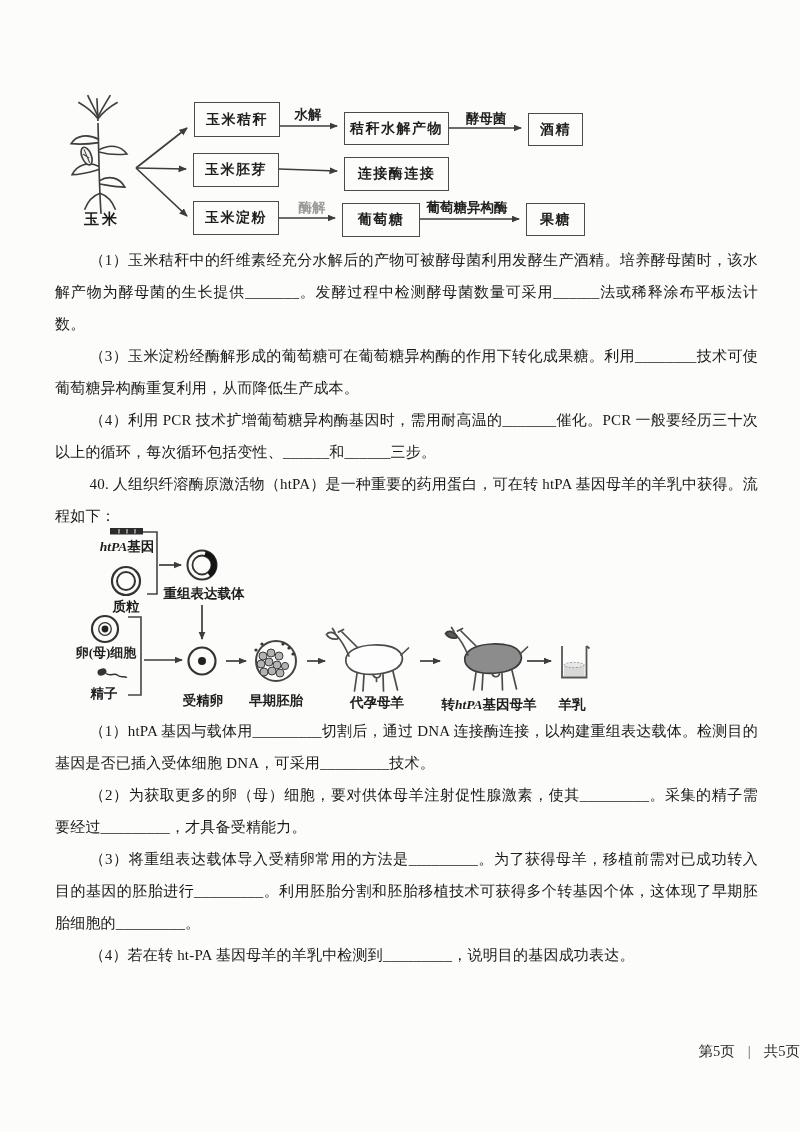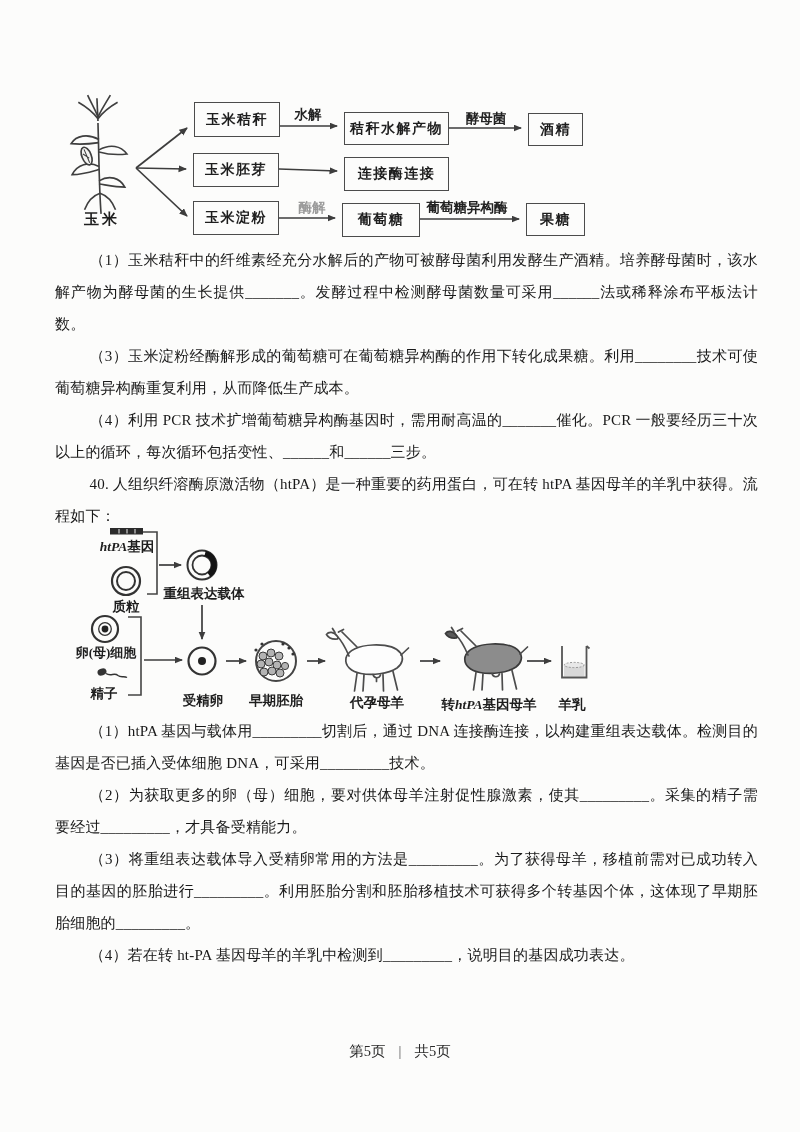--- a/index.html
+++ b/index.html
@@ -16,21 +16,21 @@
   .plantlabel{position:absolute;font-weight:700;font-size:15px;letter-spacing:3px;color:#1e1e1e;}
   
   .textblock{position:absolute;left:55px;width:703px;font-size:15px;color:#191919;}
   .textblock p{margin:0;line-height:32px;text-align:justify;text-indent:2.3em;letter-spacing:0.2px;}
   
   .ink{stroke:#3f3f3f;fill:none;}
   .goat path{stroke:#4c4c4c;stroke-width:1.7;fill:none;stroke-linecap:round;}
   .goat .body,.goat .head{fill:#fdfdfd;}
   .goat.dark .body{fill:#8c8c8c;stroke:#3a3a3a;}
   .goat.dark .head{fill:#5a5a5a;stroke:#3a3a3a;}
-  .footer{position:absolute;left:0;top:1042px;width:100%;display:flex;justify-content:center;align-items:center;
+  .footer{position:absolute;left:0;top:1042px;width:100%;display:flex;justify-content:flex-end;align-items:center;
           gap:13px;font-size:14.5px;color:#2a2a2a;}
 </style>
 </head>
 <body>
 
 <div class="page">
 
   <div class="abs" style="left:0;top:0;width:800px;height:250px;">
 
     <svg class="abs" style="left:62px;top:92px" width="74" height="124" viewBox="0 0 70 120">

